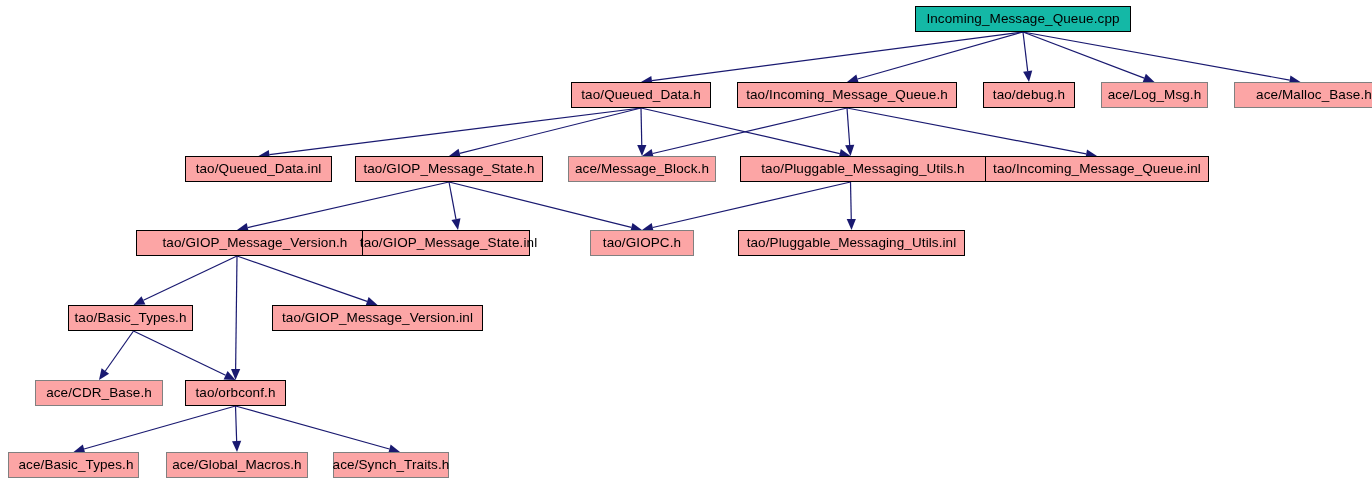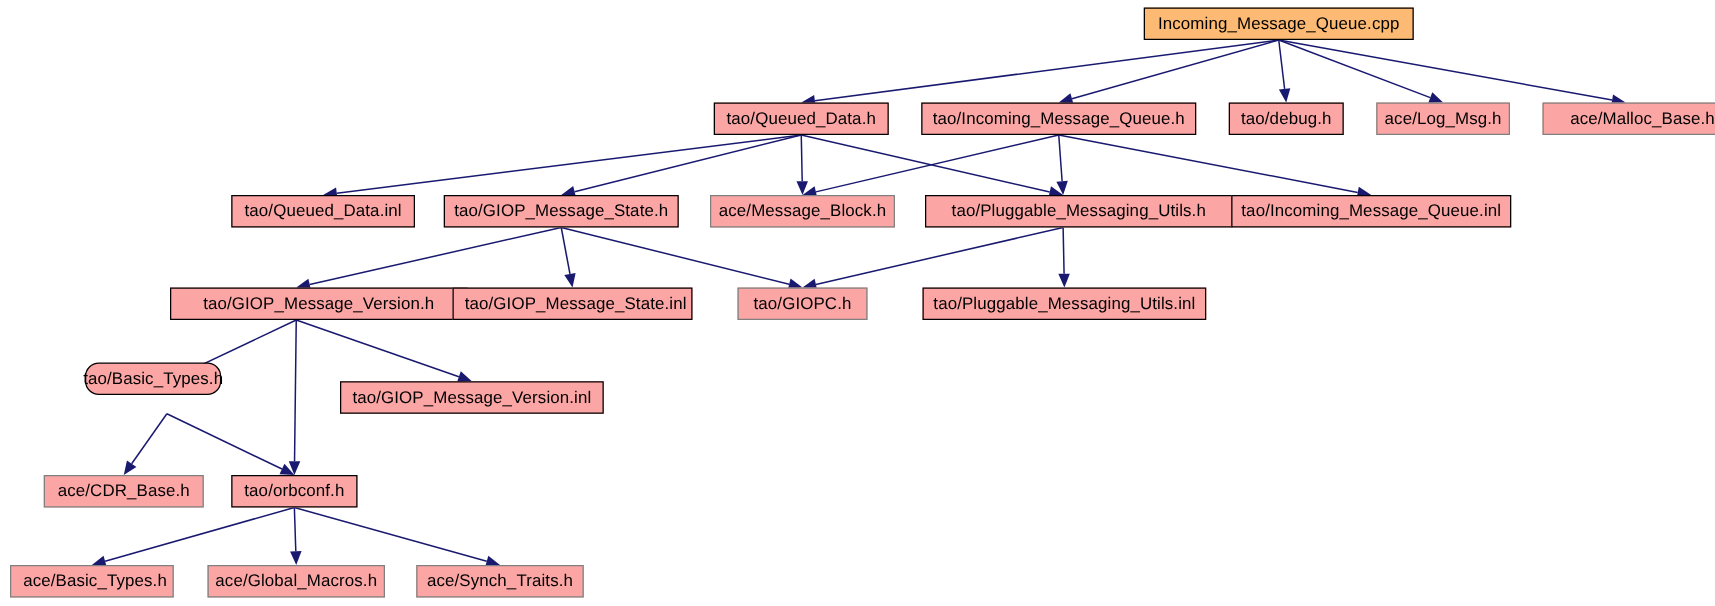--- a/index.html
+++ b/index.html
@@ -39,21 +39,21 @@
     line-height: 1;
     letter-spacing: 0.1px;
     white-space: nowrap;
     padding: 0 7px;
   }
   .node.solid {
     border-color: #000000;
   }
   .node.root {
     border-color: #000000;
-    background: #fdba74;
+    background: #14b8a6;
   }
   .node-label {
     display: block;
   }
 </style>
 </head>
 <body>
 
 <div id="graph">
   <svg id="edge-layer" width="1372" height="485" viewBox="0 0 1372 485">
@@ -138,44 +138,44 @@
       </div>
       <div class="node solid" id="n9" style="left: 740px; top: 156px; width: 246px;">
         <span class="node-label">tao/Pluggable_Messaging_Utils.h</span>
       </div>
       <div class="node solid" id="n10" style="left: 985px; top: 156px; width: 224px;">
         <span class="node-label">tao/Incoming_Message_Queue.inl</span>
       </div>
       <div class="node solid" id="n11" style="left: 136px; top: 230px; width: 238px;">
         <span class="node-label">tao/GIOP_Message_Version.h</span>
       </div>
-      <div class="node solid" id="n12" style="left: 362px; top: 230px; width: 192px; padding-left: 12px;">
+      <div class="node solid" id="n12" style="left: 362px; top: 230px; width: 168px; padding-left: 12px;">
         <span class="node-label">tao/GIOP_Message_State.inl</span>
       </div>
       <div class="node " id="n13" style="left: 590px; top: 230px; width: 104px;">
         <span class="node-label">tao/GIOPC.h</span>
       </div>
       <div class="node solid" id="n14" style="left: 738px; top: 230px; width: 227px;">
         <span class="node-label">tao/Pluggable_Messaging_Utils.inl</span>
       </div>
-      <div class="node solid" id="n15" style="left: 68px; top: 290px; width: 109px; border-radius: 11px;">
+      <div class="node solid" id="n15" style="left: 68px; top: 305px; width: 125px;">
         <span class="node-label">tao/Basic_Types.h</span>
       </div>
       <div class="node solid" id="n16" style="left: 272px; top: 305px; width: 211px;">
         <span class="node-label">tao/GIOP_Message_Version.inl</span>
       </div>
       <div class="node " id="n17" style="left: 35px; top: 380px; width: 128px; align-items: center;">
         <span class="node-label">ace/CDR_Base.h</span>
       </div>
       <div class="node solid" id="n18" style="left: 185px; top: 380px; width: 101px;">
         <span class="node-label">tao/orbconf.h</span>
       </div>
       <div class="node " id="n19" style="left: 8px; top: 452px; width: 131px; padding-left: 12px;">
         <span class="node-label">ace/Basic_Types.h</span>
       </div>
       <div class="node " id="n20" style="left: 166px; top: 452px; width: 142px; text-align: right;">
         <span class="node-label">ace/Global_Macros.h</span>
       </div>
-      <div class="node " id="n21" style="left: 333px; top: 452px; width: 134px;">
+      <div class="node " id="n21" style="left: 333px; top: 452px; width: 116px;">
         <span class="node-label">ace/Synch_Traits.h</span>
       </div>
     </div>
 </div>
 
 </body></html>

